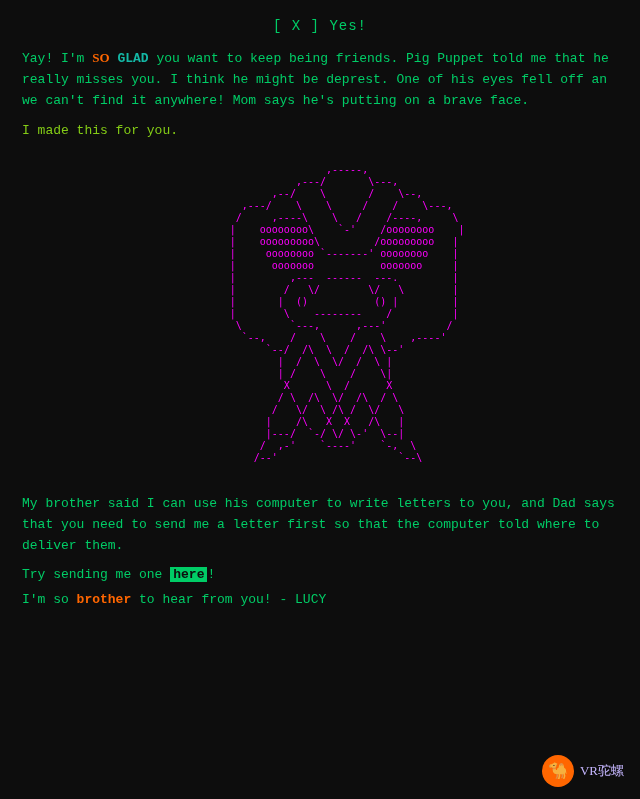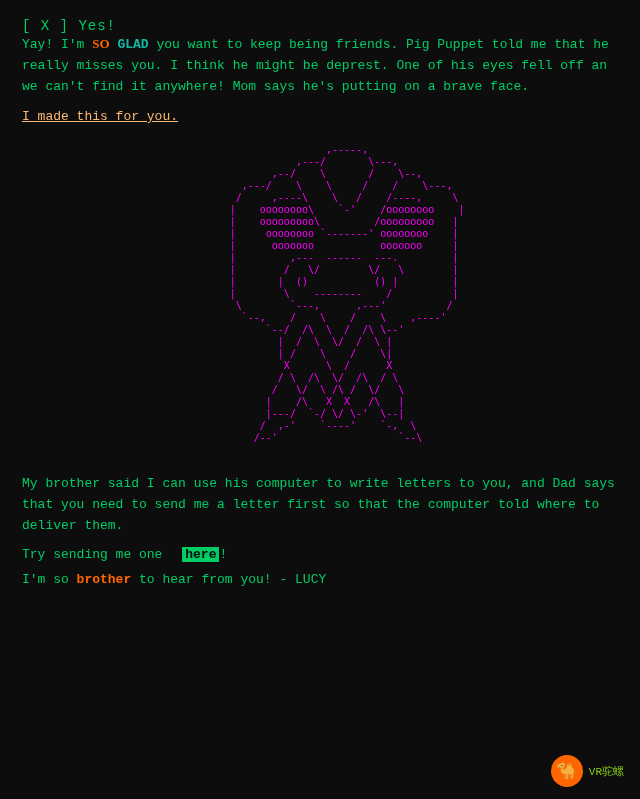--- a/index.html
+++ b/index.html
@@ -19,23 +19,24 @@
 
     .page-container {
       width: 640px;
       min-height: 799px;
       background-color: #0d0d0d;
       padding: 18px 22px 20px 22px;
       position: relative;
     }
 
     .header-line {
+      text-align: center;
       color: #00cc66;
       font-size: 14px;
-      margin-bottom: 0;
+      margin-bottom: 14px;
       letter-spacing: 1px;
     }
 
     .body-text {
       font-size: 13px;
       line-height: 1.6;
       color: #00cc66;
       margin-bottom: 12px;
     }
 
@@ -45,23 +46,22 @@
       font-family: Liberation Serif, serif;
     }
 
     .highlight-glad {
       color: #14b8a6;
       font-weight: bold;
     }
 
     .made-this {
       font-size: 13px;
-      color: #fdba74;
-      margin-bottom: 20px;
-      text-decoration: underline;
+      color: #84cc16;
+      margin-bottom: 26px;
     }
 
     .ascii-art-container {
       text-align: center;
       margin: 10px 0 16px 0;
     }
 
     .ascii-art {
       font-size: 10px;
       line-height: 1.2;
@@ -85,21 +85,20 @@
     }
 
     .here-link {
       color: #00cc66;
       background-color: #00cc66;
       color: #0d0d0d;
       padding: 0 3px;
       text-decoration: none;
       cursor: pointer;
       font-weight: bold;
-      margin-left: 12px;
     }
 
     .signature-line {
       font-size: 13px;
       color: #00cc66;
       margin-bottom: 6px;
     }
 
     .highlight-excited {
       color: #ff6600;
@@ -120,23 +119,23 @@
       height: 32px;
       background: #ff6600;
       border-radius: 50%;
       display: flex;
       align-items: center;
       justify-content: center;
       font-size: 16px;
     }
 
     .watermark-text {
-      color: #84cc16;
-      font-size: 11px;
-      font-family: Liberation Mono, monospace;
+      color: #c4b5fd;
+      font-size: 13px;
+      font-family: Liberation Serif, serif;
     }
   </style>
 </head>
 <body>
 
 <div class="page-container">
 
   <div class="header-line">[ X ] Yes!</div>
 
   <p class="body-text">

